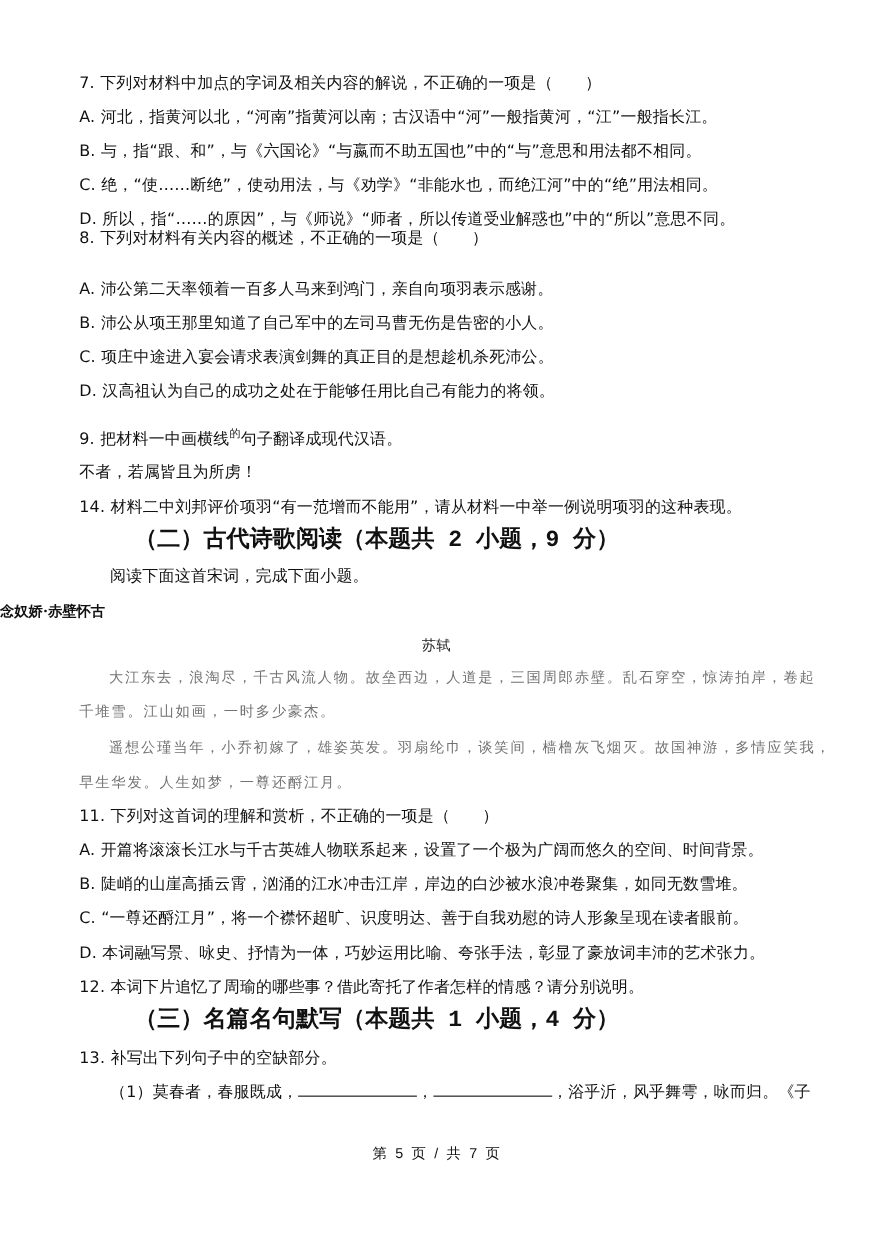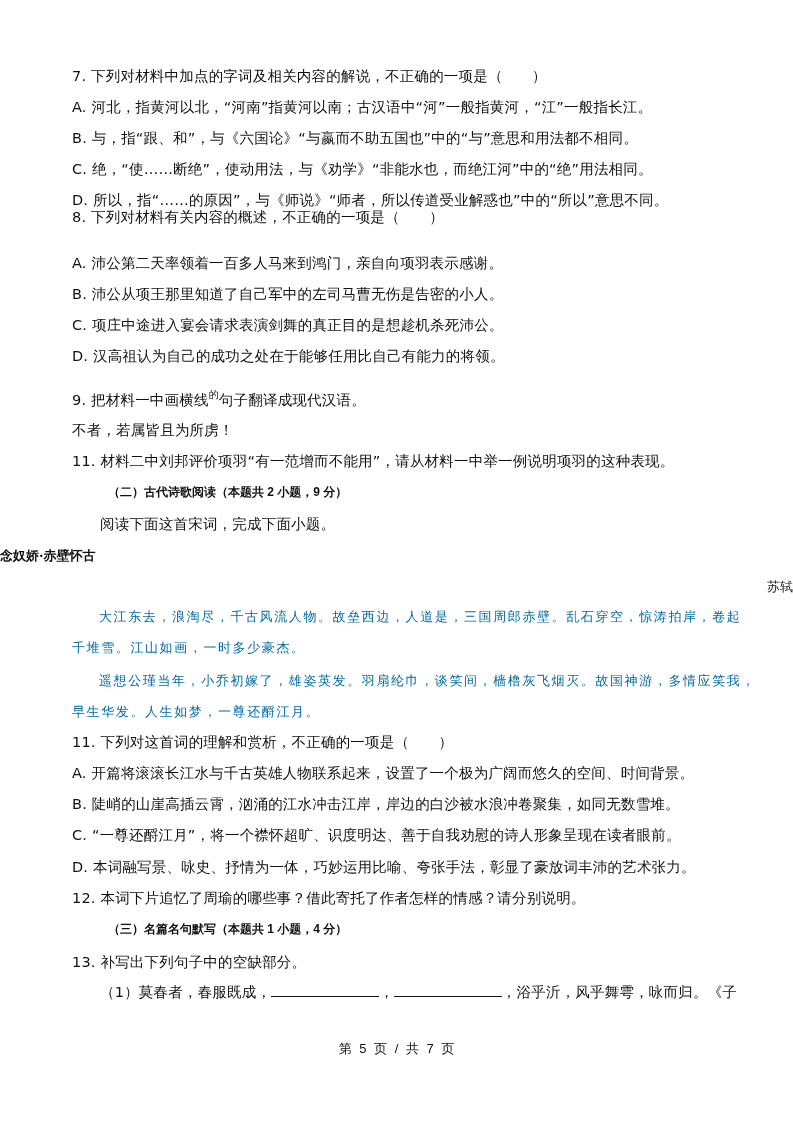--- a/index.html
+++ b/index.html
@@ -1,28 +1,28 @@
 <!DOCTYPE html>
 <html><head>
   <meta charset="utf-8">
   <style>
     html, body { margin: 0; padding: 0; background: #ffffff; }
     body { width: 793px; height: 1122px; position: relative; overflow: hidden;
            font-family: "DejaVu Sans", "Liberation Sans", sans-serif; color: #111; }
     .page { position: absolute; left: 0; top: 0; width: 657px; height: 1122px; }
     .line { position: absolute; left: 72px; font-size: 14.5px; line-height: 20px; white-space: nowrap; letter-spacing: 0.2px; }
     .indent { left: 100px; }
-    .section { position: absolute; left: 108px; font-size: 12px; font-weight: bold; line-height: 22px;
-               font-family: Liberation Sans, sans-serif; white-space: nowrap; }
+    .section { position: absolute; left: 122px; font-size: 21px; font-weight: bold; line-height: 22px;
+               font-family: Liberation Mono, monospace; white-space: nowrap; }
     .poem-title { position: absolute; left: 0; width: 793px; text-align: left; font-size: 13px; font-weight: bold;
                   font-family: "DejaVu Serif", "Liberation Serif", serif; }
-    .poem-author { position: absolute; left: 0; width: 793px; text-align: right; font-size: 13px;
+    .poem-author { position: absolute; left: 0; width: 793px; text-align: center; font-size: 13px;
                    font-family: "DejaVu Serif", "Liberation Serif", serif; color: #222; }
     .poem { position: absolute; left: 72px; width: 650px; font-size: 13px; line-height: 20px; letter-spacing: 1.6px;
-            font-family: "DejaVu Serif", "Liberation Serif", serif; color: #0369a1; white-space: nowrap; }
+            font-family: "DejaVu Serif", "Liberation Serif", serif; color: #737373; white-space: nowrap; }
     .blank { display: inline-block; width: 108px; border-bottom: 1px solid #111; height: 14px; vertical-align: baseline; }
     .sup { font-size: 10px; vertical-align: 7px; }
     .footer { position: absolute; top: 1040px; left: 0; width: 793px; text-align: center; font-size: 13px;
               font-family: Liberation Sans, sans-serif; word-spacing: 4px; }
   </style>
 </head>
 <body>
 
 <div class="page">
 
@@ -36,21 +36,21 @@
   <div class="line" style="top:253px">A. 沛公第二天率领着一百多人马来到鸿门，亲自向项羽表示感谢。</div>
   <div class="line" style="top:284px">B. 沛公从项王那里知道了自己军中的左司马曹无伤是告密的小人。</div>
   <div class="line" style="top:315px">C. 项庄中途进入宴会请求表演剑舞的真正目的是想趁机杀死沛公。</div>
   <div class="line" style="top:346px">D. 汉高祖认为自己的成功之处在于能够任用比自己有能力的将领。</div>
 
   <div class="line" style="top:385px">
     <span>9. 把材料一中画横线</span><span class="sup">的</span><span>句子翻译成现代汉语。</span>
   </div>
   <div class="line" style="top:420px">不者，若属皆且为所虏！</div>
 
-  <div class="line" style="top:451px">11. 材料二中刘邦评价项羽“有一范增而不能用”，请从材料一中举一例说明项羽的这种表现。</div>
+  <div class="line" style="top:451px">14. 材料二中刘邦评价项羽“有一范增而不能用”，请从材料一中举一例说明项羽的这种表现。</div>
 
   <div class="section" style="top:481px">（二）古代诗歌阅读（本题共 2 小题，9 分）</div>
   <div class="line indent" style="top:514px">阅读下面这首宋词，完成下面小题。</div>
 
   <div class="poem-title" style="top:547px">念奴娇·赤壁怀古</div>
   <div class="poem-author" style="top:578px">苏轼</div>
   <div class="poem" style="top:607px; left:99px">大江东去，浪淘尽，千古风流人物。故垒西边，人道是，三国周郎赤壁。乱石穿空，惊涛拍岸，卷起</div>
   <div class="poem" style="top:638px">千堆雪。江山如画，一时多少豪杰。</div>
   <div class="poem" style="top:671px; left:99px">遥想公瑾当年，小乔初嫁了，雄姿英发。羽扇纶巾，谈笑间，樯橹灰飞烟灭。故国神游，多情应笑我，</div>
   <div class="poem" style="top:702px">早生华发。人生如梦，一尊还酹江月。</div>

